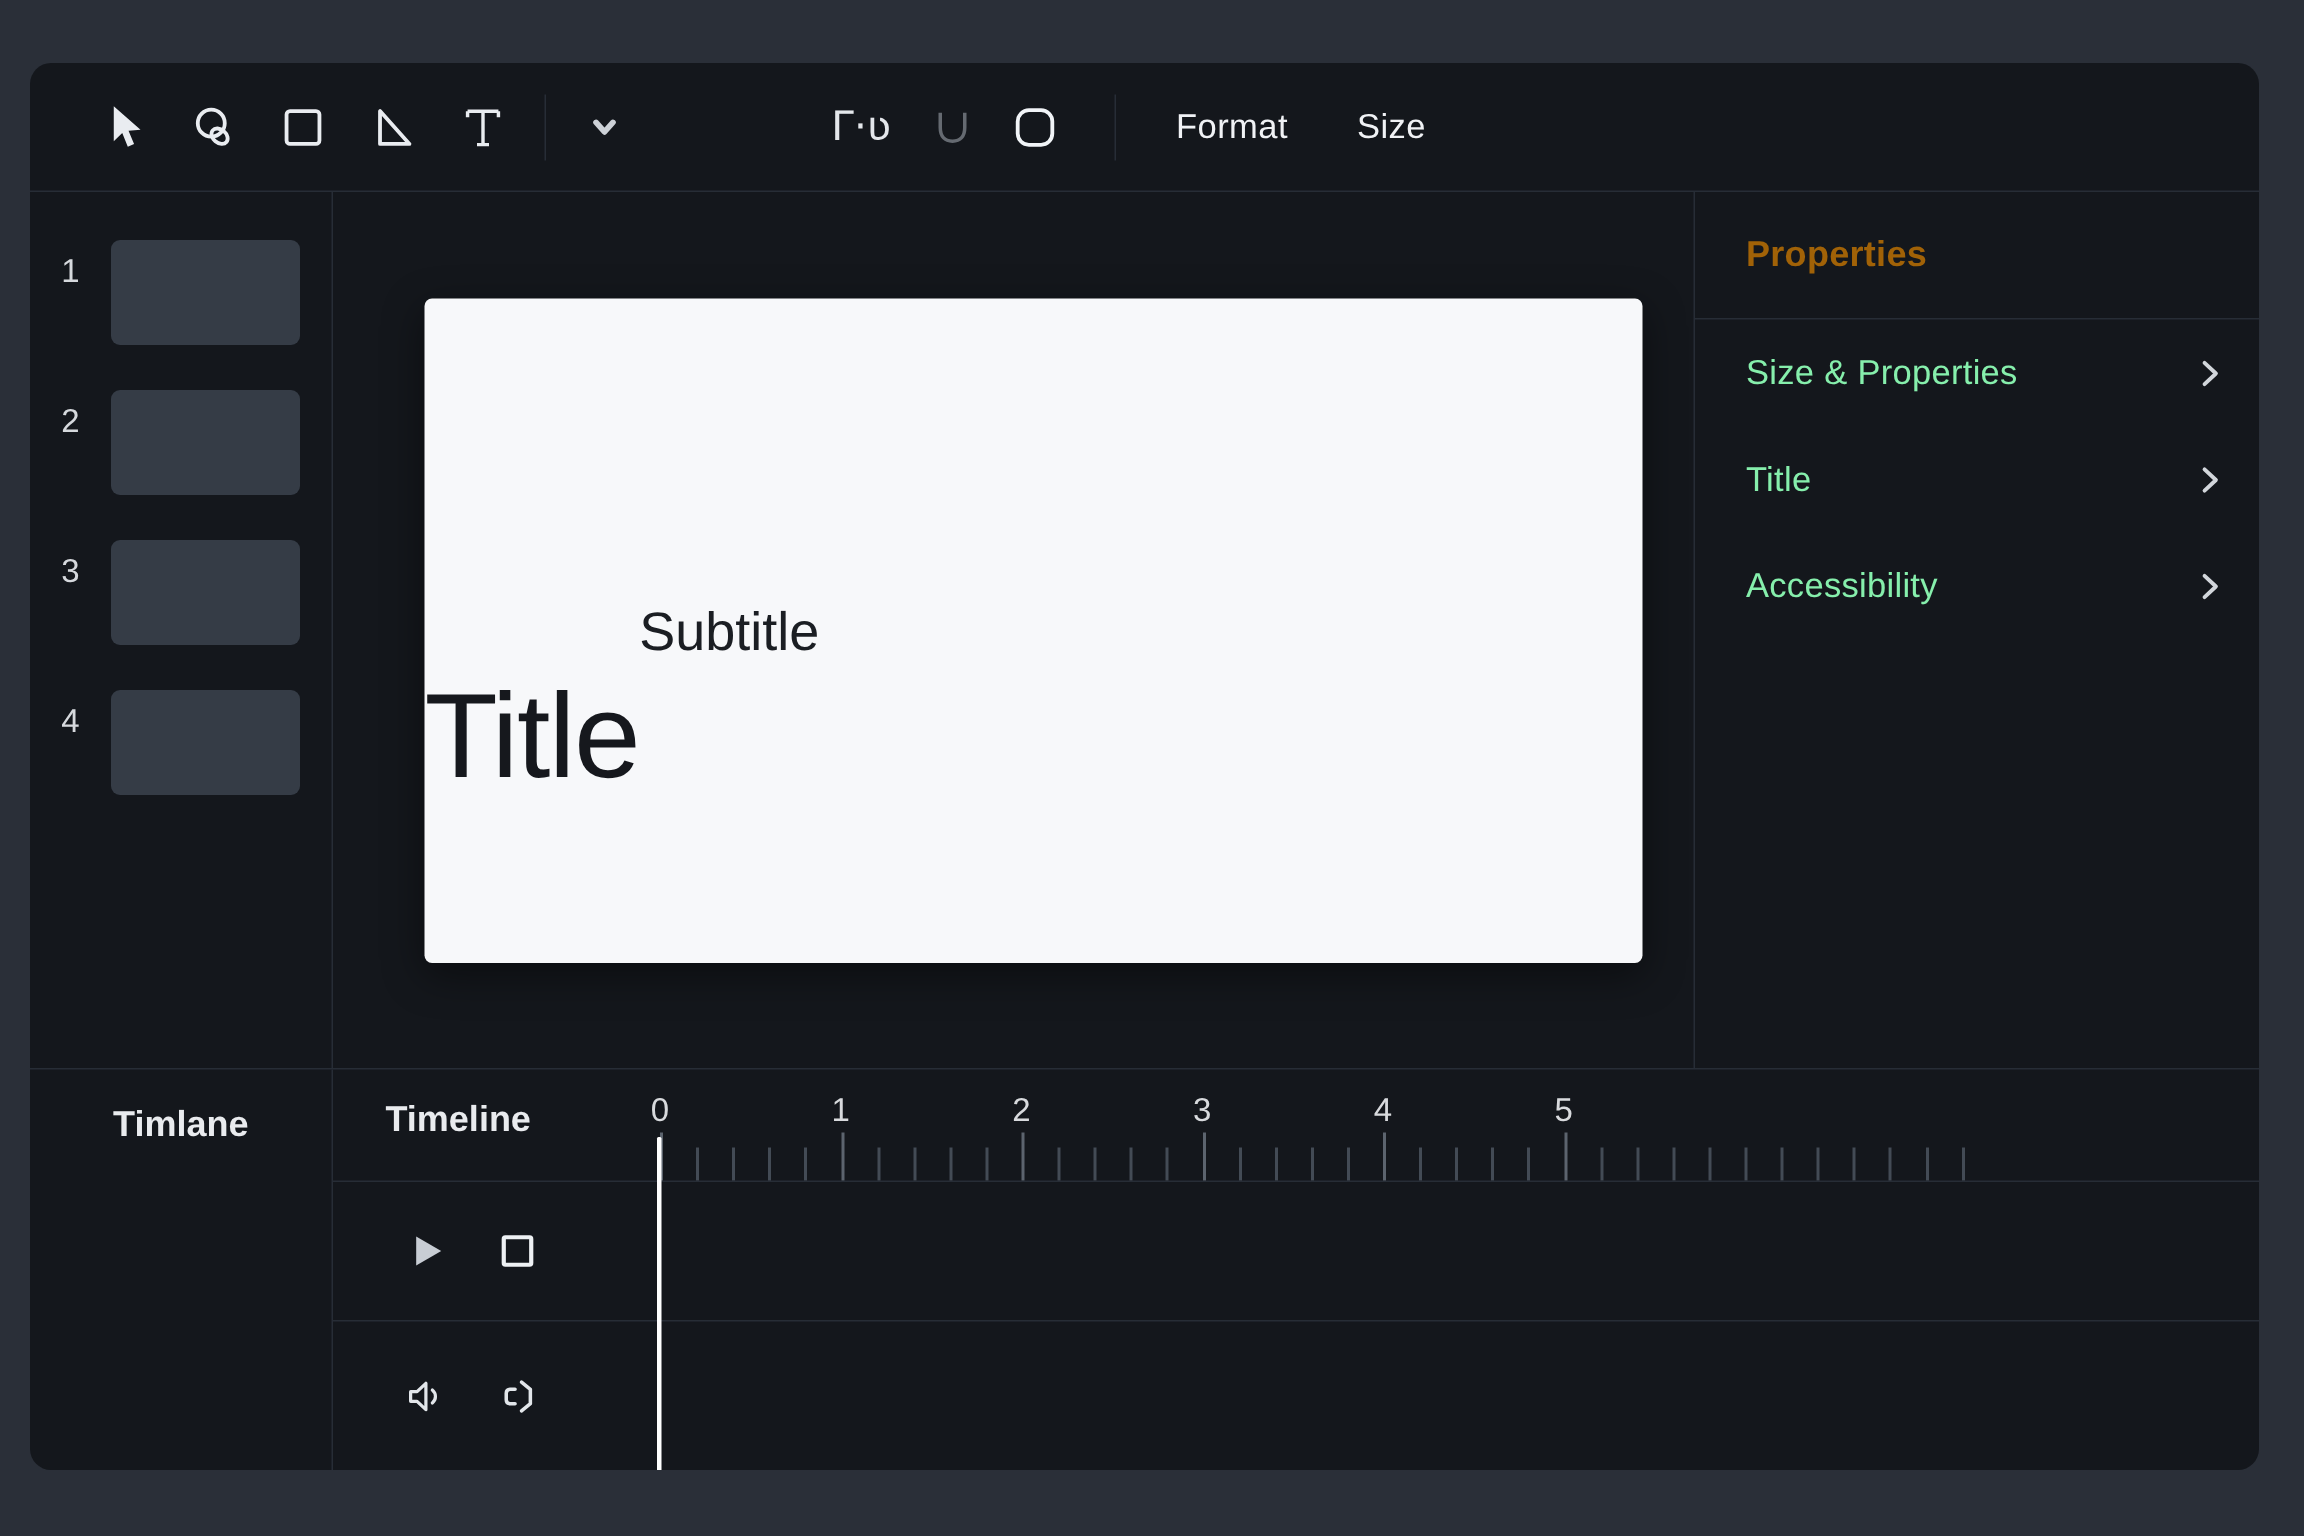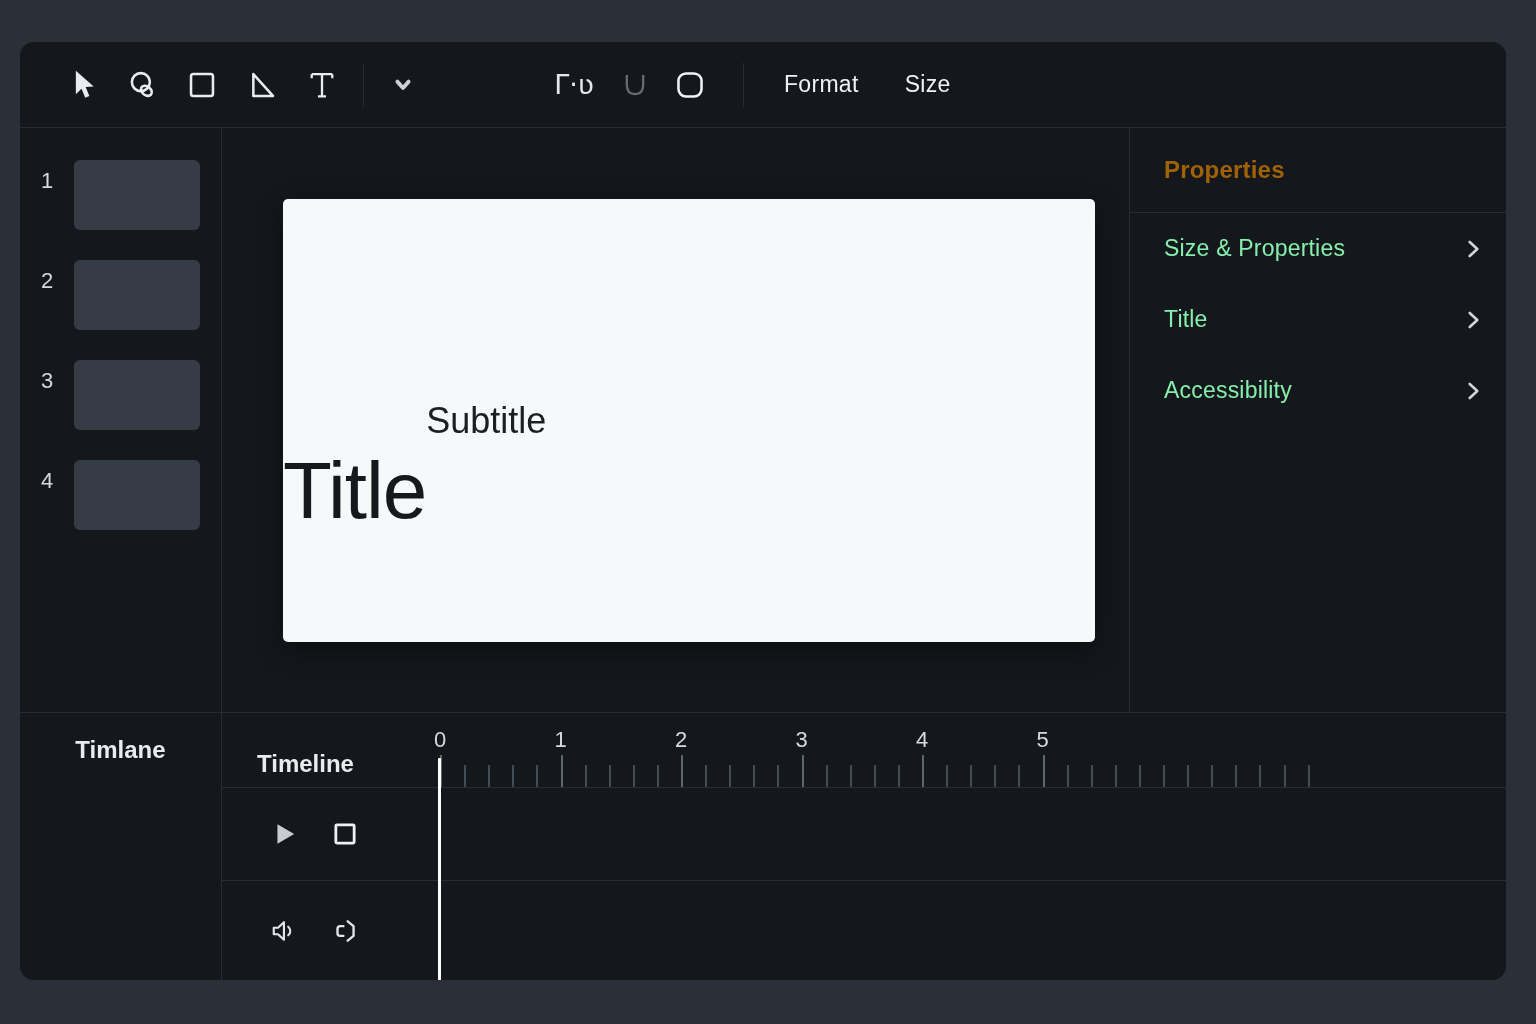--- a/index.html
+++ b/index.html
@@ -50,21 +50,21 @@
               padding:0 26px 0 34px; cursor:pointer;}
   .props-item span{color:#86efac; font-size:23px; font-weight:500; letter-spacing:.2px;}
 
   
   .timeline{position:absolute; left:0; top:670px; width:1486px; height:311px;
             border-top:1px solid var(--div); display:flex;}
   .tl-left{width:202px; flex:0 0 auto; border-right:1px solid var(--div); padding-top:23px; text-align:center;}
   .tl-left span{color:var(--txt); font-size:24px; font-weight:600;}
   .tl-right{flex:1; position:relative;}
   .tl-header{height:75px; border-bottom:1px solid var(--div); position:relative;}
-  .tl-title{position:absolute; left:35px; top:20px; color:var(--txt); font-size:24px; font-weight:600;margin-top:17px;}
+  .tl-title{position:absolute; left:35px; top:20px; color:var(--txt); font-size:24px; font-weight:600;}
   .ruler{position:absolute; inset:0;}
   .ruler-label{position:absolute; top:14px; transform:translateX(-50%); color:#d8dadd; font-size:22px;}
   .tick{position:absolute; bottom:0; width:2px; height:22px; background:#434b55;}
   .tick.major{height:32px; background:#5c646e;}
   .tl-row{display:flex; align-items:center; padding-left:45px; gap:24px;}
   .tl-row.r1{height:93px; border-bottom:1px solid var(--div);}
   .tl-row.r2{height:99px;}
   .t-btn{width:36px;height:36px;background:transparent;border:none;display:flex;
          align-items:center;justify-content:center;cursor:pointer;}
   .playhead{position:absolute; left:216px; top:45px; width:3px; height:223px;

